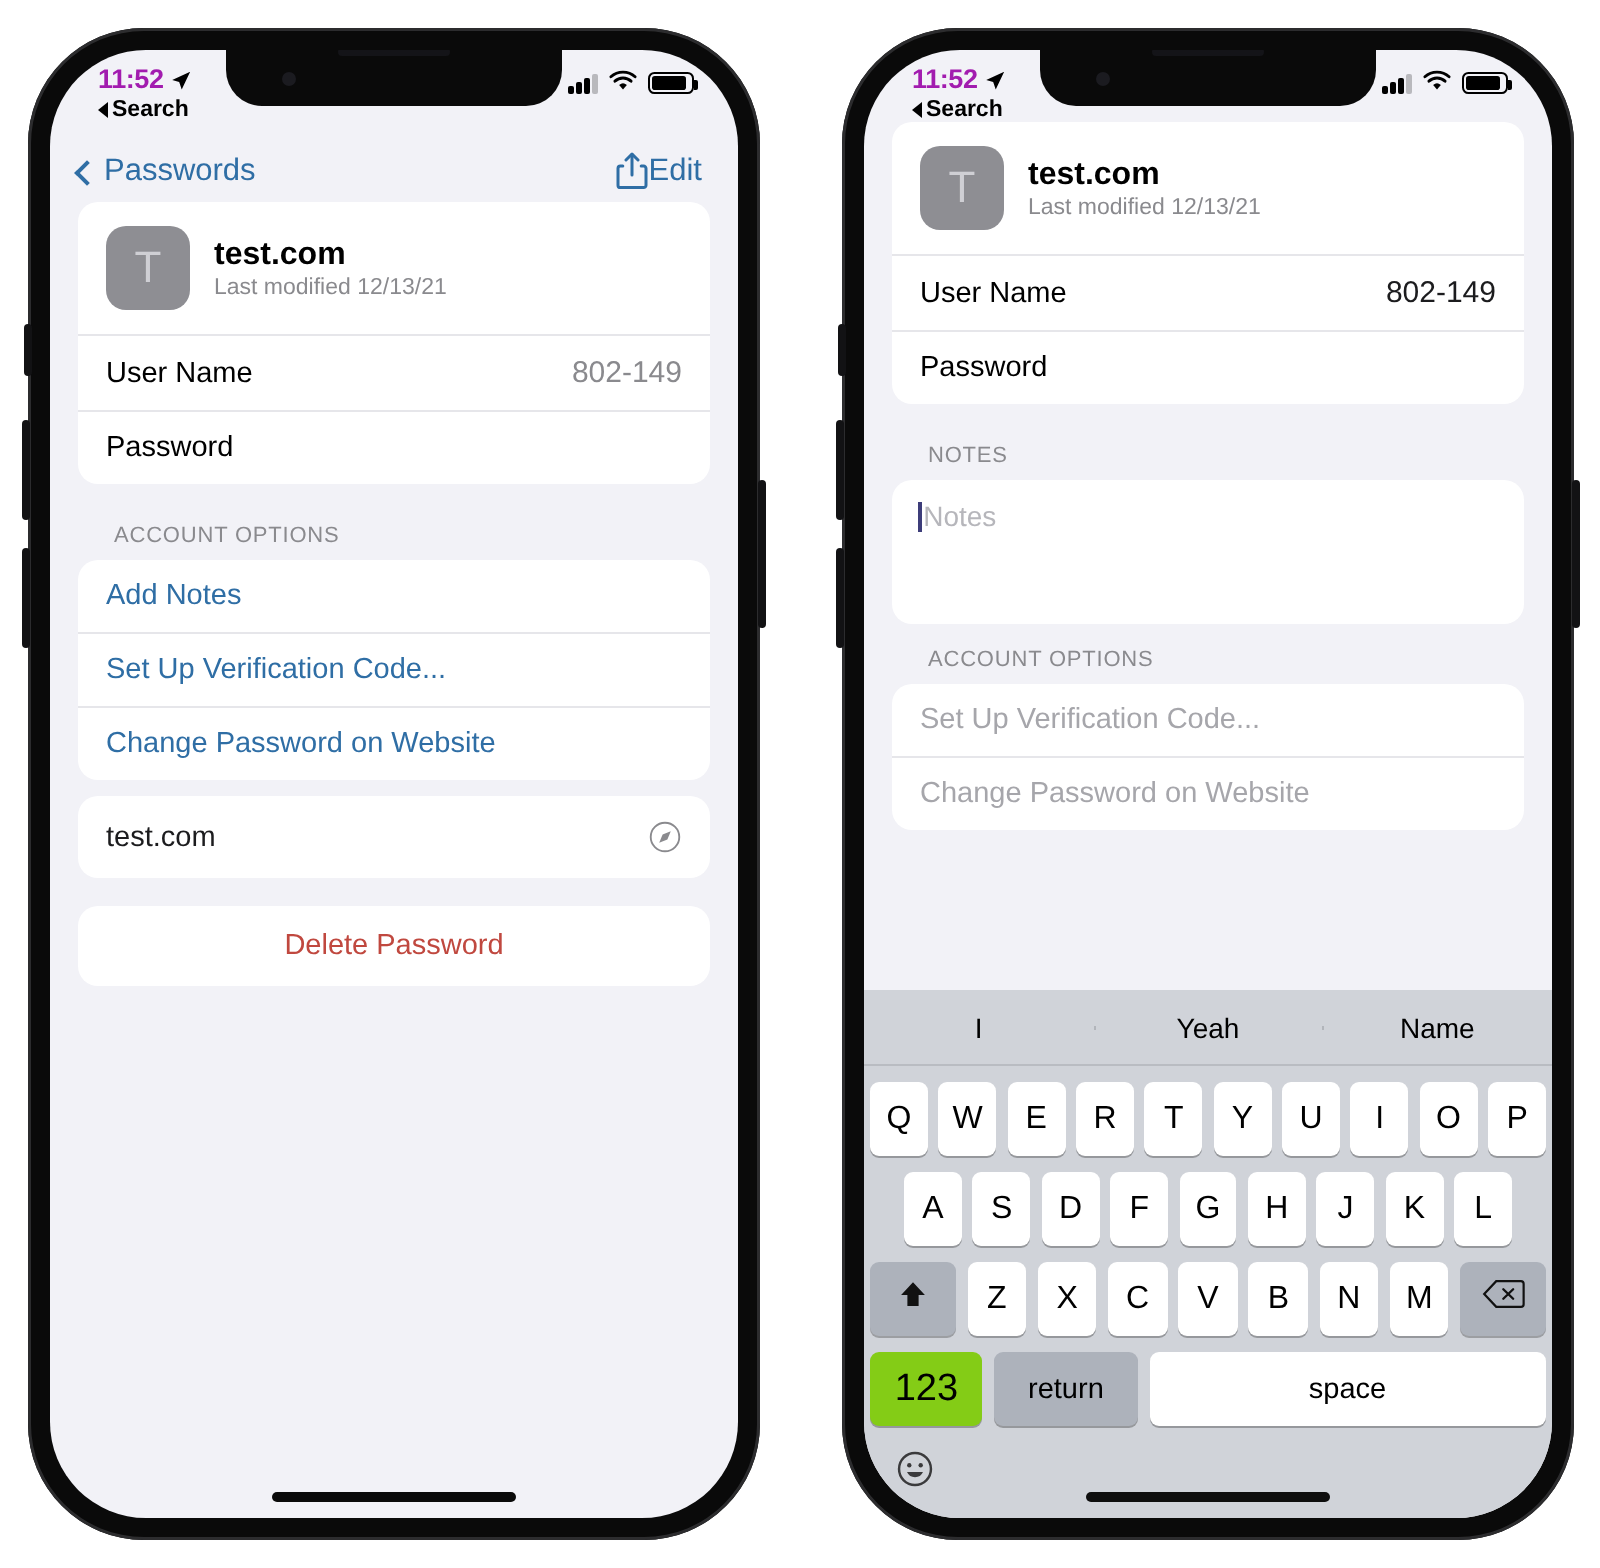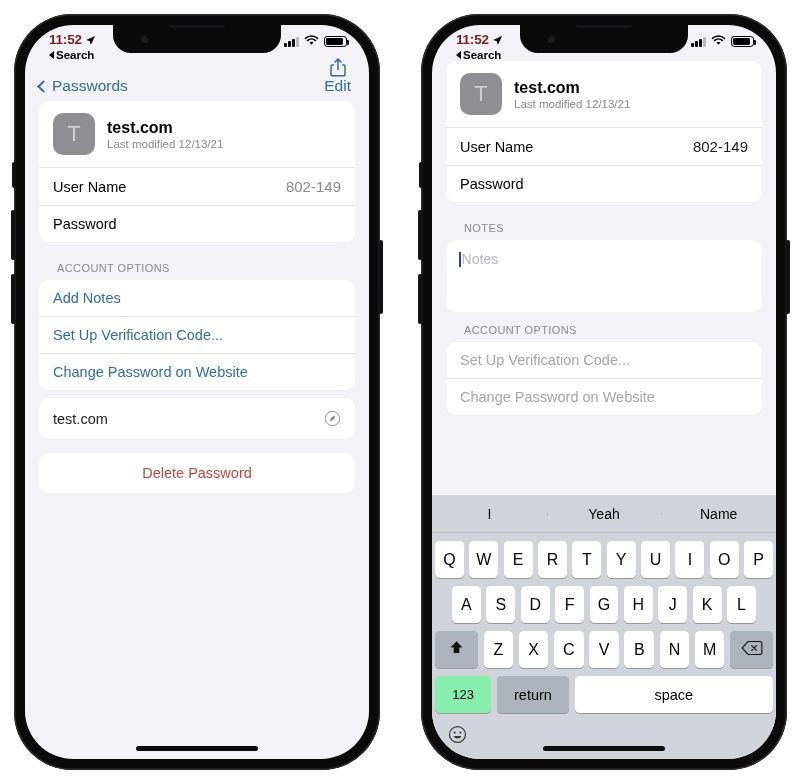--- a/index.html
+++ b/index.html
@@ -63,21 +63,21 @@
   .notch .spk {
     position: absolute; left: 50%; transform: translateX(-50%); top: -1px;
     width: 56px; height: 4px; border-radius: 3px; background: #141418;
   }
 
   
   .statusbar {
     position: relative; height: 30px; z-index: 30;
     display: flex; align-items: flex-start; justify-content: space-between;
     padding: 7px 22px 0 24px;
-    font-size: 13.5px; font-weight: bold; color: #7f1d1d;
+    font-size: 13.5px; font-weight: bold; color: #a21caf;
   }
   .sb-left { display: flex; align-items: center; gap: 3px; }
   .sb-time { letter-spacing: -0.2px; }
   .arrow-loc { display: inline-block; width: 11px; height: 11px; }
   .sb-right { display: flex; align-items: center; gap: 5px; padding-top: 2px; }
   .bars { display: flex; align-items: flex-end; gap: 1.5px; height: 10px; }
   .bars i { width: 2.6px; background: #000; border-radius: 1px; display: block; }
   .bars i:nth-child(1){height:3.5px}
   .bars i:nth-child(2){height:5.5px}
   .bars i:nth-child(3){height:7.5px}
@@ -104,21 +104,21 @@
   }
 
   
   .navbar {
     height: 40px; display: flex; align-items: flex-end;
     justify-content: space-between;
     padding: 0 18px 0 14px;
     color: #2f6ea5; font-size: 15.5px;
   }
   .nav-left { display: flex; align-items: center; gap: 3px; cursor: pointer; }
-  .nav-right { display: flex; align-items: center; gap: 0; flex-direction: column; }
+  .nav-right { display: flex; align-items: center; gap: 0; }
   .chev-left {
     width: 9px; height: 9px;
     border-left: 2.1px solid #2f6ea5; border-bottom: 2.1px solid #2f6ea5;
     transform: rotate(45deg); margin-right: 1px;
   }
   .share-icon { width: 16px; height: 19px; }
   .navbtn { cursor: pointer; }
 
   
   .content { padding: 6px 14px 0 14px; }
@@ -201,21 +201,21 @@
   .key {
     background:#fff; border-radius: 4.5px; flex: 1;
     height: 37px; display:flex; align-items:center; justify-content:center;
     font-size: 16px; color:#000; cursor: pointer;
     box-shadow: 0 1px 0 rgba(0,0,0,0.28);
   }
   .krow.mid { padding: 0 20px; }
   .krow.low { padding: 0 3px; }
   .key.wide { flex: 1.45; background:#adb2bb; box-shadow: 0 1px 0 rgba(0,0,0,0.25); }
   .krow.bot { margin-top: 8px; padding: 0 3px; gap: 5.5px; }
-  .key.num { flex: 1.25; background:#86efac; font-size: 13px; }
+  .key.num { flex: 1.25; background:#84cc16; font-size: 19px; }
   .key.space { flex: 4.4; font-size: 14.5px; }
   .key.ret { flex: 1.6; background:#adb2bb; font-size: 14.5px; }
   .kb-bottom { height: 42px; display:flex; align-items:center; padding: 0 16px; }
   .emoji-key { width:19px; height:19px; cursor:pointer; }
 
   .home-ind {
     position:absolute; bottom: 8px; left: 50%; transform: translateX(-50%);
     width: 122px; height: 4.6px; border-radius: 3px; background:#0a0a0a;
     z-index: 50;
   }

